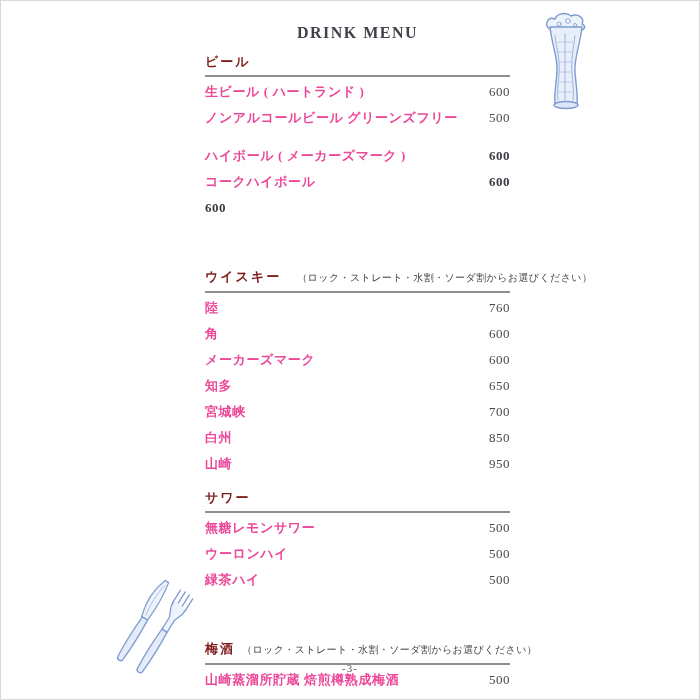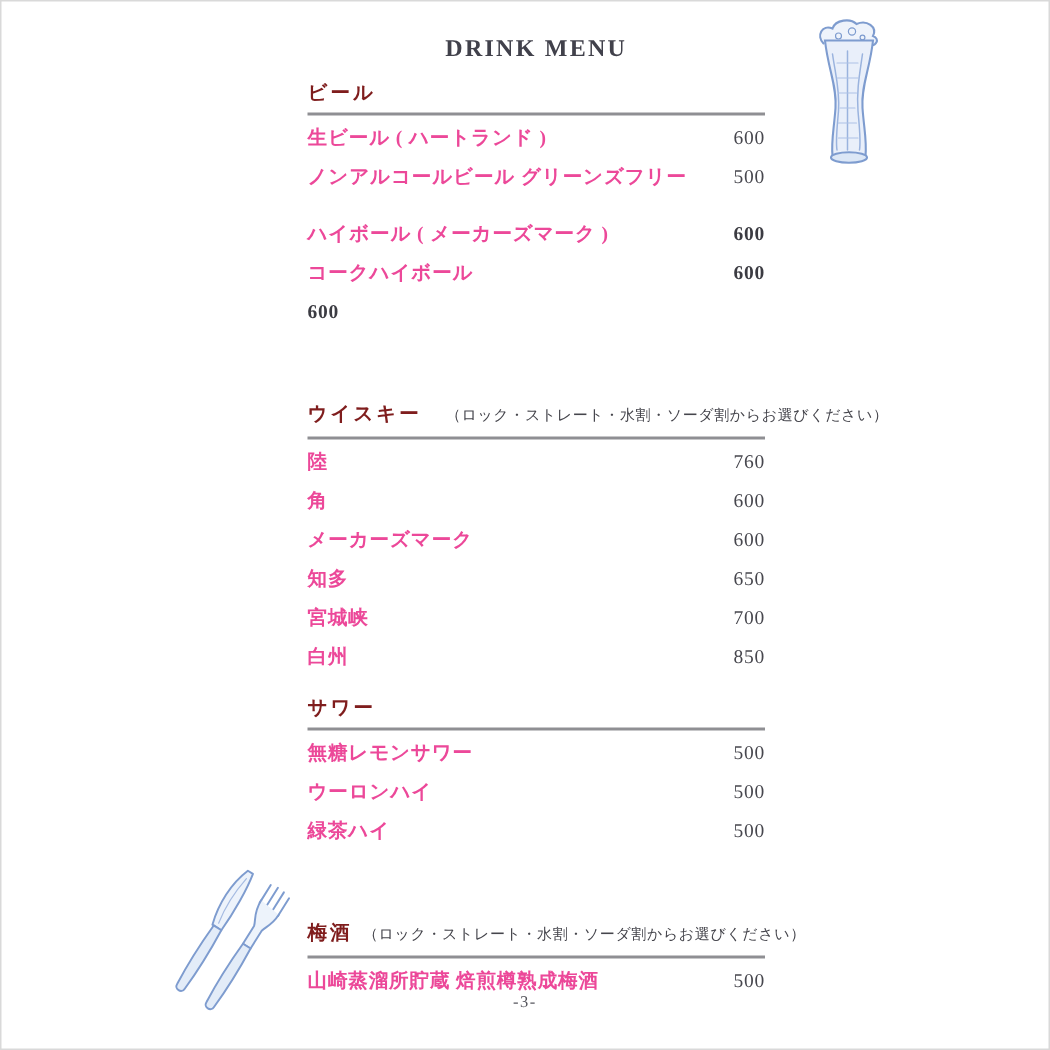--- a/index.html
+++ b/index.html
@@ -187,20 +187,24 @@
             <span class="item-price">650</span>
           </div>
           <div class="menu-item">
             <span class="item-label">宮城峡</span>
             <span class="item-price">700</span>
           </div>
           <div class="menu-item">
             <span class="item-label">白州</span>
             <span class="item-price">850</span>
           </div>
+          <div class="menu-item">
+            <span class="item-label">山崎</span>
+            <span class="item-price">950</span>
+          </div>
         </div>
       </div>
       <div class="menu-section">
         <div class="section-header" style="border-bottom-color: rgb(143, 143, 147);">
           <span class="section-name">サワー</span>
         </div>
         <div class="section-items">
           <div class="menu-item">
             <span class="item-label">無糖レモンサワー</span>
             <span class="item-price">500</span>

